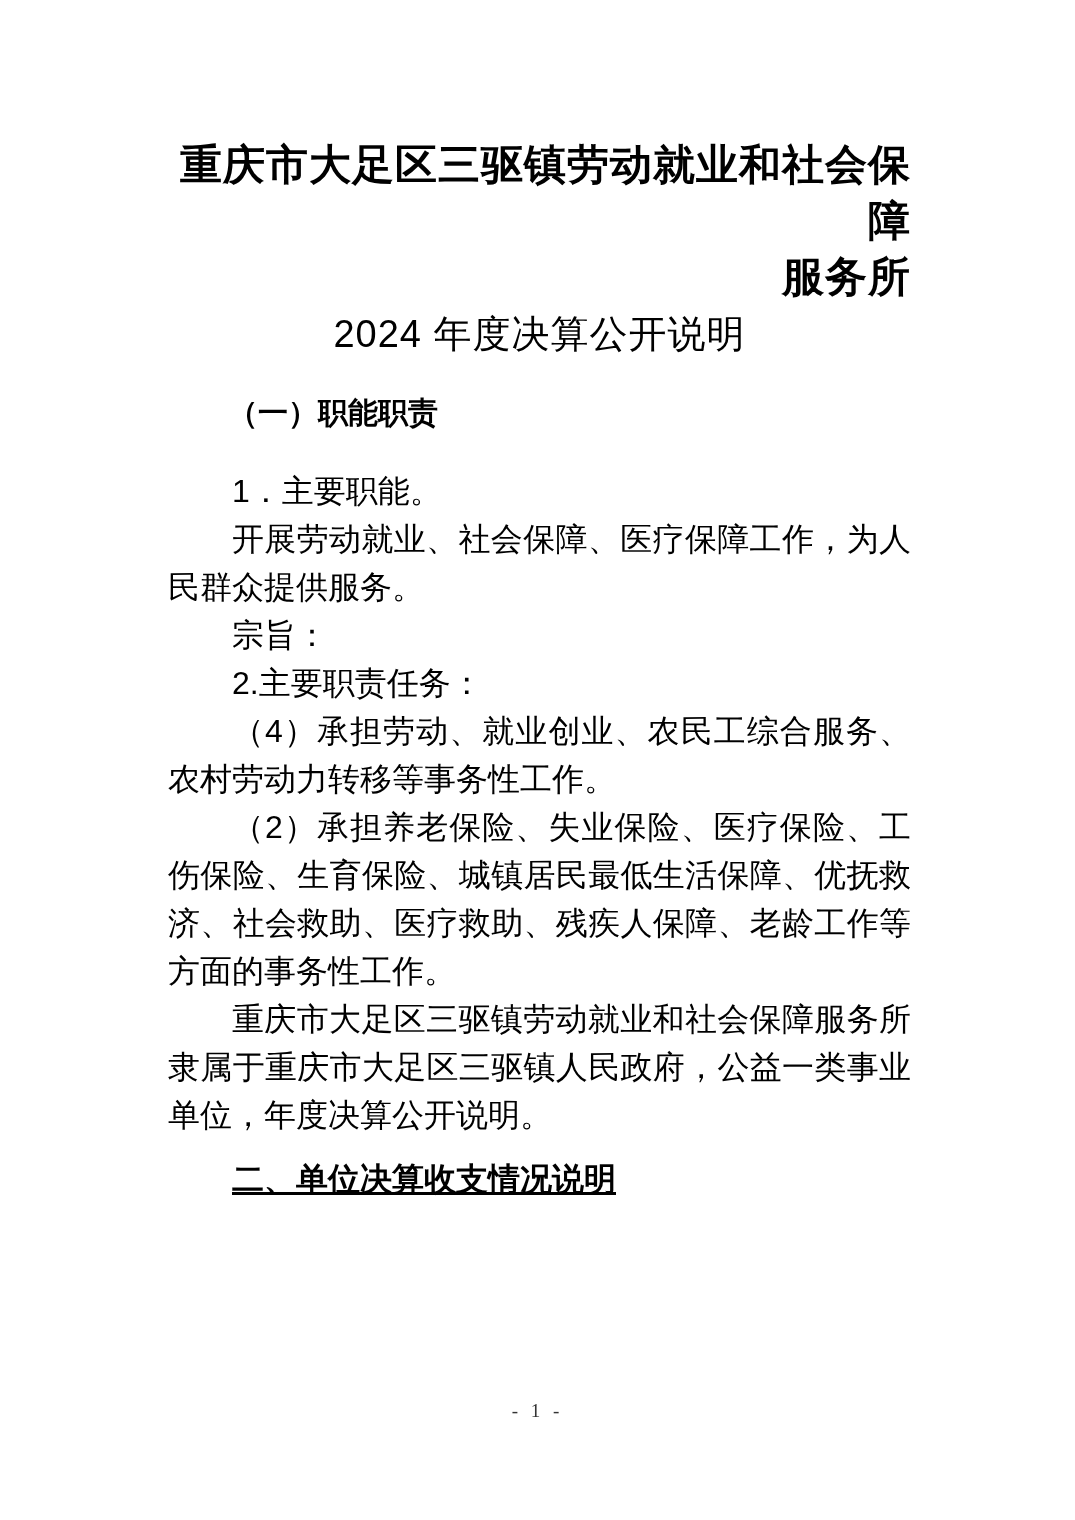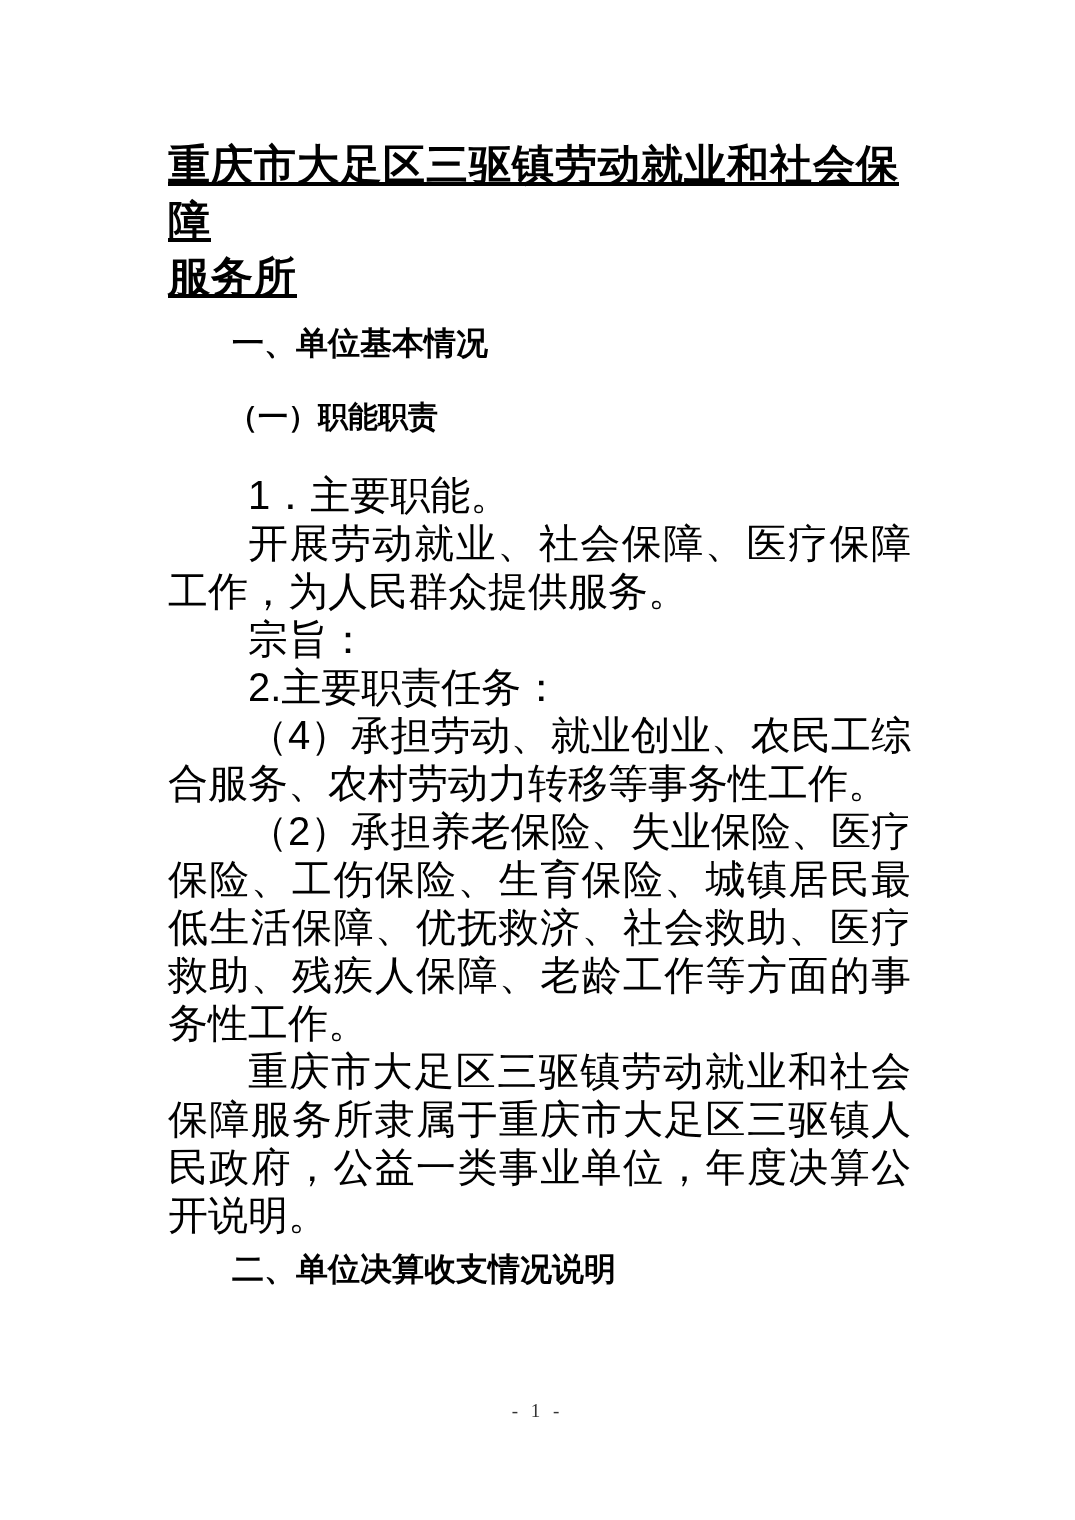--- a/index.html
+++ b/index.html
@@ -14,57 +14,57 @@
     background: #ffffff;
     margin: 0 auto;
     overflow: hidden;
     font-family: "Liberation Sans", sans-serif;
     color: #000000;
   }
   .doc {
     padding: 137px 164px 0 168px;
   }
   .title-line {
-    text-align: left;
+    text-align: right;
     font-weight: bold;
     font-size: 42px;
     line-height: 56px;
     letter-spacing: 1px;
-    text-decoration: underline;
   }
   .subtitle {
     text-align: center;
     font-weight: normal;
     font-size: 38px;
     line-height: 58px;
     letter-spacing: 1px;
   }
   .h2 {
     font-size: 32px;
     font-weight: bold;
     line-height: 48px;
     text-indent: 2em;
     margin: 14px 0 0 0;
   }
   .h2-bottom {
-    margin-top: 6px;
+    margin-top: 16px;
+    text-decoration: underline;
   }
   .kaiti {
     font-family: Liberation Mono, monospace;
     font-weight: bold;
     font-size: 30px;
     line-height: 48px;
     text-indent: 2em;
     margin: 28px 0 28px 0;
   }
   .kaiti-2 {
     margin: 24px 0 36px 0;
   }
   .para {
-    font-size: 40px;
+    font-size: 32px;
     line-height: 48px;
     text-indent: 2em;
     text-align: justify;
     margin: 0;
   }
   .footer {
     position: absolute;
     top: 1400px;
     left: 0;
     width: 100%;
@@ -76,22 +76,22 @@
   }
 </style>
 </head>
 <body>
 
 <div class="page">
   <div class="doc">
 
     <div class="title-line">重庆市大足区三驱镇劳动就业和社会保障</div>
     <div class="title-line">服务所</div>
+    <div class="subtitle">2024 年度决算公开说明</div>
 
-    <div class="h2">一、单位基本情况</div>
 
     <div class="kaiti">（一）职能职责</div>
 
     <p class="para">1．主要职能。</p>
     <p class="para">开展劳动就业、社会保障、医疗保障工作，为人民群众提供服务。</p>
     <p class="para">宗旨：</p>
     <p class="para">2.主要职责任务：</p>
     <p class="para">（4）承担劳动、就业创业、农民工综合服务、农村劳动力转移等事务性工作。</p>
     <p class="para">（2）承担养老保险、失业保险、医疗保险、工伤保险、生育保险、城镇居民最低生活保障、优抚救济、社会救助、医疗救助、残疾人保障、老龄工作等方面的事务性工作。</p>
 

